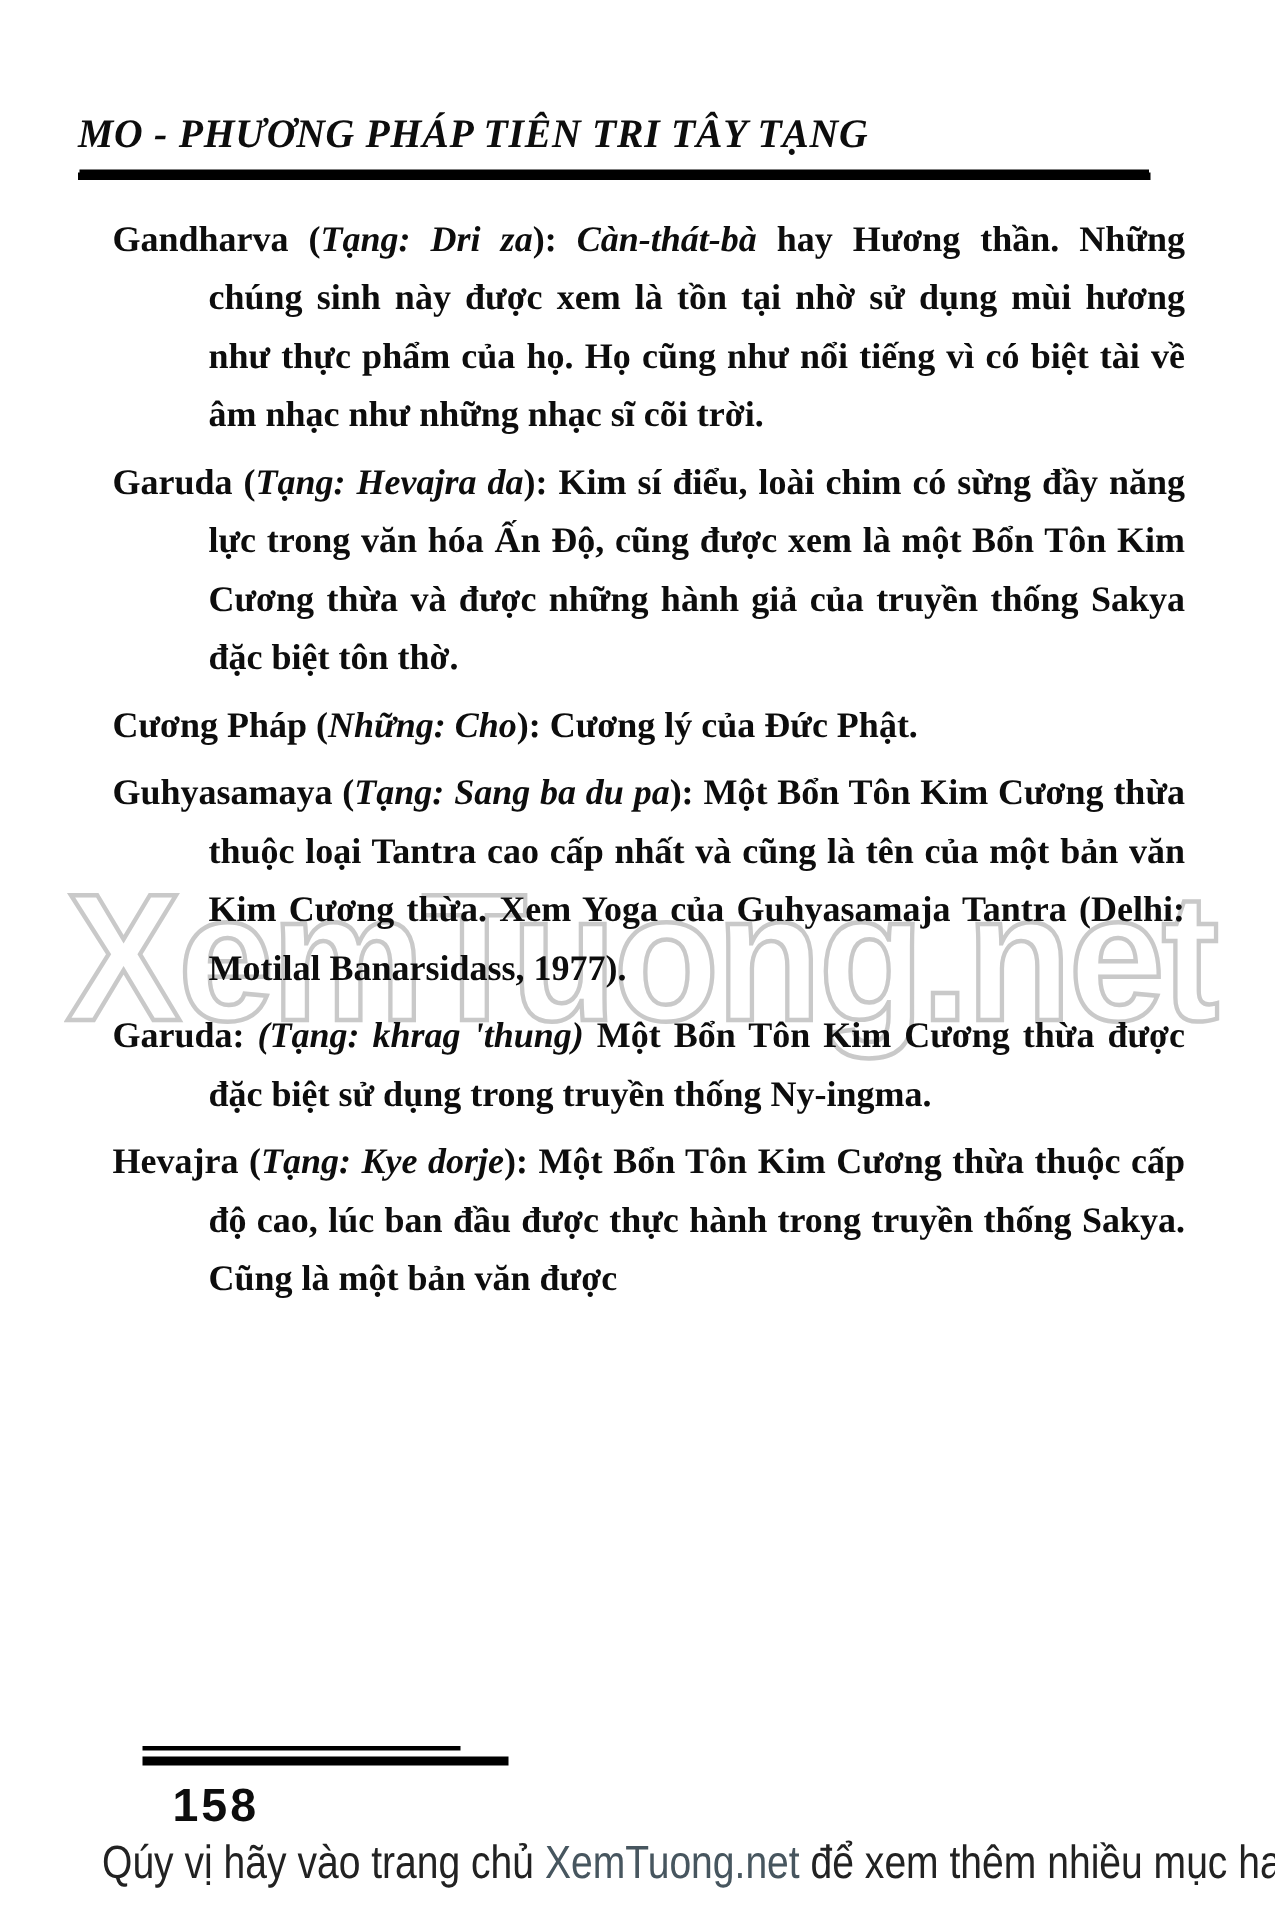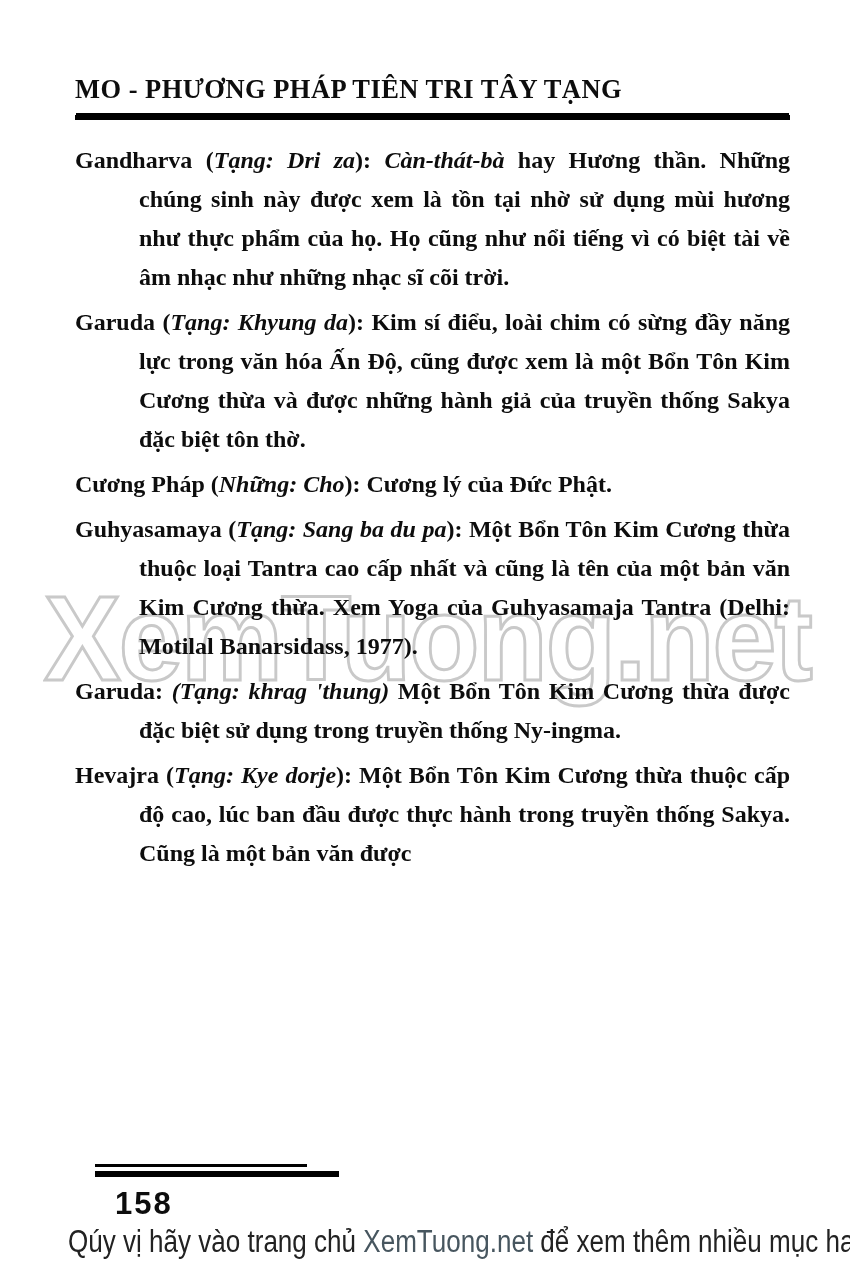--- a/index.html
+++ b/index.html
@@ -11,21 +11,21 @@
   
   .watermark{
     position:absolute;top:568px;left:44px;z-index:0;white-space:nowrap;
     font-family:"Liberation Sans","DejaVu Sans",sans-serif;font-weight:bold;
     font-size:121px;letter-spacing:-2px;
     color:rgba(255,255,255,0);
     -webkit-text-stroke:3px #c9c9c9;
     transform:scaleX(0.95);transform-origin:left center;
   }
   
-  .hdr{padding:74px 60px 0 75px;}
+  .hdr{padding:74px 60px 0 52px;font-style:italic;}
   .hdr h1{
     margin:0;font-size:27px;font-weight:bold;letter-spacing:0.5px;
     transform:scaleX(0.98);transform-origin:left center;white-space:nowrap;
   }
   .header-rule{width:715px;height:5px;background:#000;margin-top:10px;
     box-shadow:0 -3px 0 -1px #000;}
   
   .entries{width:715px;margin:21px 0 0 75px;}
   .entry{
     font-size:24px;line-height:39px;margin:0 0 6px 0;font-weight:bold;
@@ -55,21 +55,21 @@
   <div class="watermark">XemTuong.net</div>
 
   <div class="content">
     <div class="hdr">
       <h1>MO - PHƯƠNG PHÁP TIÊN TRI TÂY TẠNG</h1>
       <div class="header-rule"></div>
     </div>
 
     <div class="entries" id="entries">
         <p class="entry"><span class="seg-term">Gandharva</span><span> (</span><span class="seg-i">Tạng: Dri za</span><span>): </span><span class="seg-i">Càn-thát-bà</span><span> hay Hương thần. Những chúng sinh này được xem là tồn tại nhờ sử dụng mùi hương như thực phẩm của họ. Họ cũng như nổi tiếng vì có biệt tài về âm nhạc như những nhạc sĩ cõi trời.</span></p>
-        <p class="entry"><span class="seg-term">Garuda</span><span> (</span><span class="seg-i">Tạng: Khyung da</span><span>): </span><span>Kim sí điểu, loài chim có sừng đầy năng lực trong văn hóa Ấn Độ, cũng được xem là một Bổn Tôn Kim Cương thừa và được những hành giả của truyền thống Sakya đặc biệt tôn thờ.</span></p>
+        <p class="entry"><span class="seg-term">Garuda</span><span> (</span><span class="seg-i">Tạng: Hevajra da</span><span>): </span><span>Kim sí điểu, loài chim có sừng đầy năng lực trong văn hóa Ấn Độ, cũng được xem là một Bổn Tôn Kim Cương thừa và được những hành giả của truyền thống Sakya đặc biệt tôn thờ.</span></p>
         <p class="entry"><span class="seg-term">Cương Pháp</span><span> (</span><span class="seg-i">Những: Cho</span><span>): </span><span>Cương lý của Đức Phật.</span></p>
         <p class="entry"><span class="seg-term">Guhyasamaya</span><span> (</span><span class="seg-i">Tạng: Sang ba du pa</span><span>): </span><span>Một Bổn Tôn Kim Cương thừa thuộc loại Tantra cao cấp nhất và cũng là tên của một bản văn Kim Cương thừa. Xem Yoga của Guhyasamaja Tantra (Delhi: Motilal Banarsidass, 1977).</span></p>
         <p class="entry"><span class="seg-term">Garuda</span><span>: </span><span class="seg-i">(Tạng: khrag 'thung)</span><span> Một Bổn Tôn Kim Cương thừa được đặc biệt sử dụng trong truyền thống Ny-ingma.</span></p>
         <p class="entry"><span class="seg-term">Hevajra</span><span> (</span><span class="seg-i">Tạng: Kye dorje</span><span>): </span><span>Một Bổn Tôn Kim Cương thừa thuộc cấp độ cao, lúc ban đầu được thực hành trong truyền thống Sakya. Cũng là một bản văn được</span></p>
       </div>
   </div>
 
   <div class="pageno-block">
     <div class="rule-thin"></div>
     <div class="rule-thick"></div>

